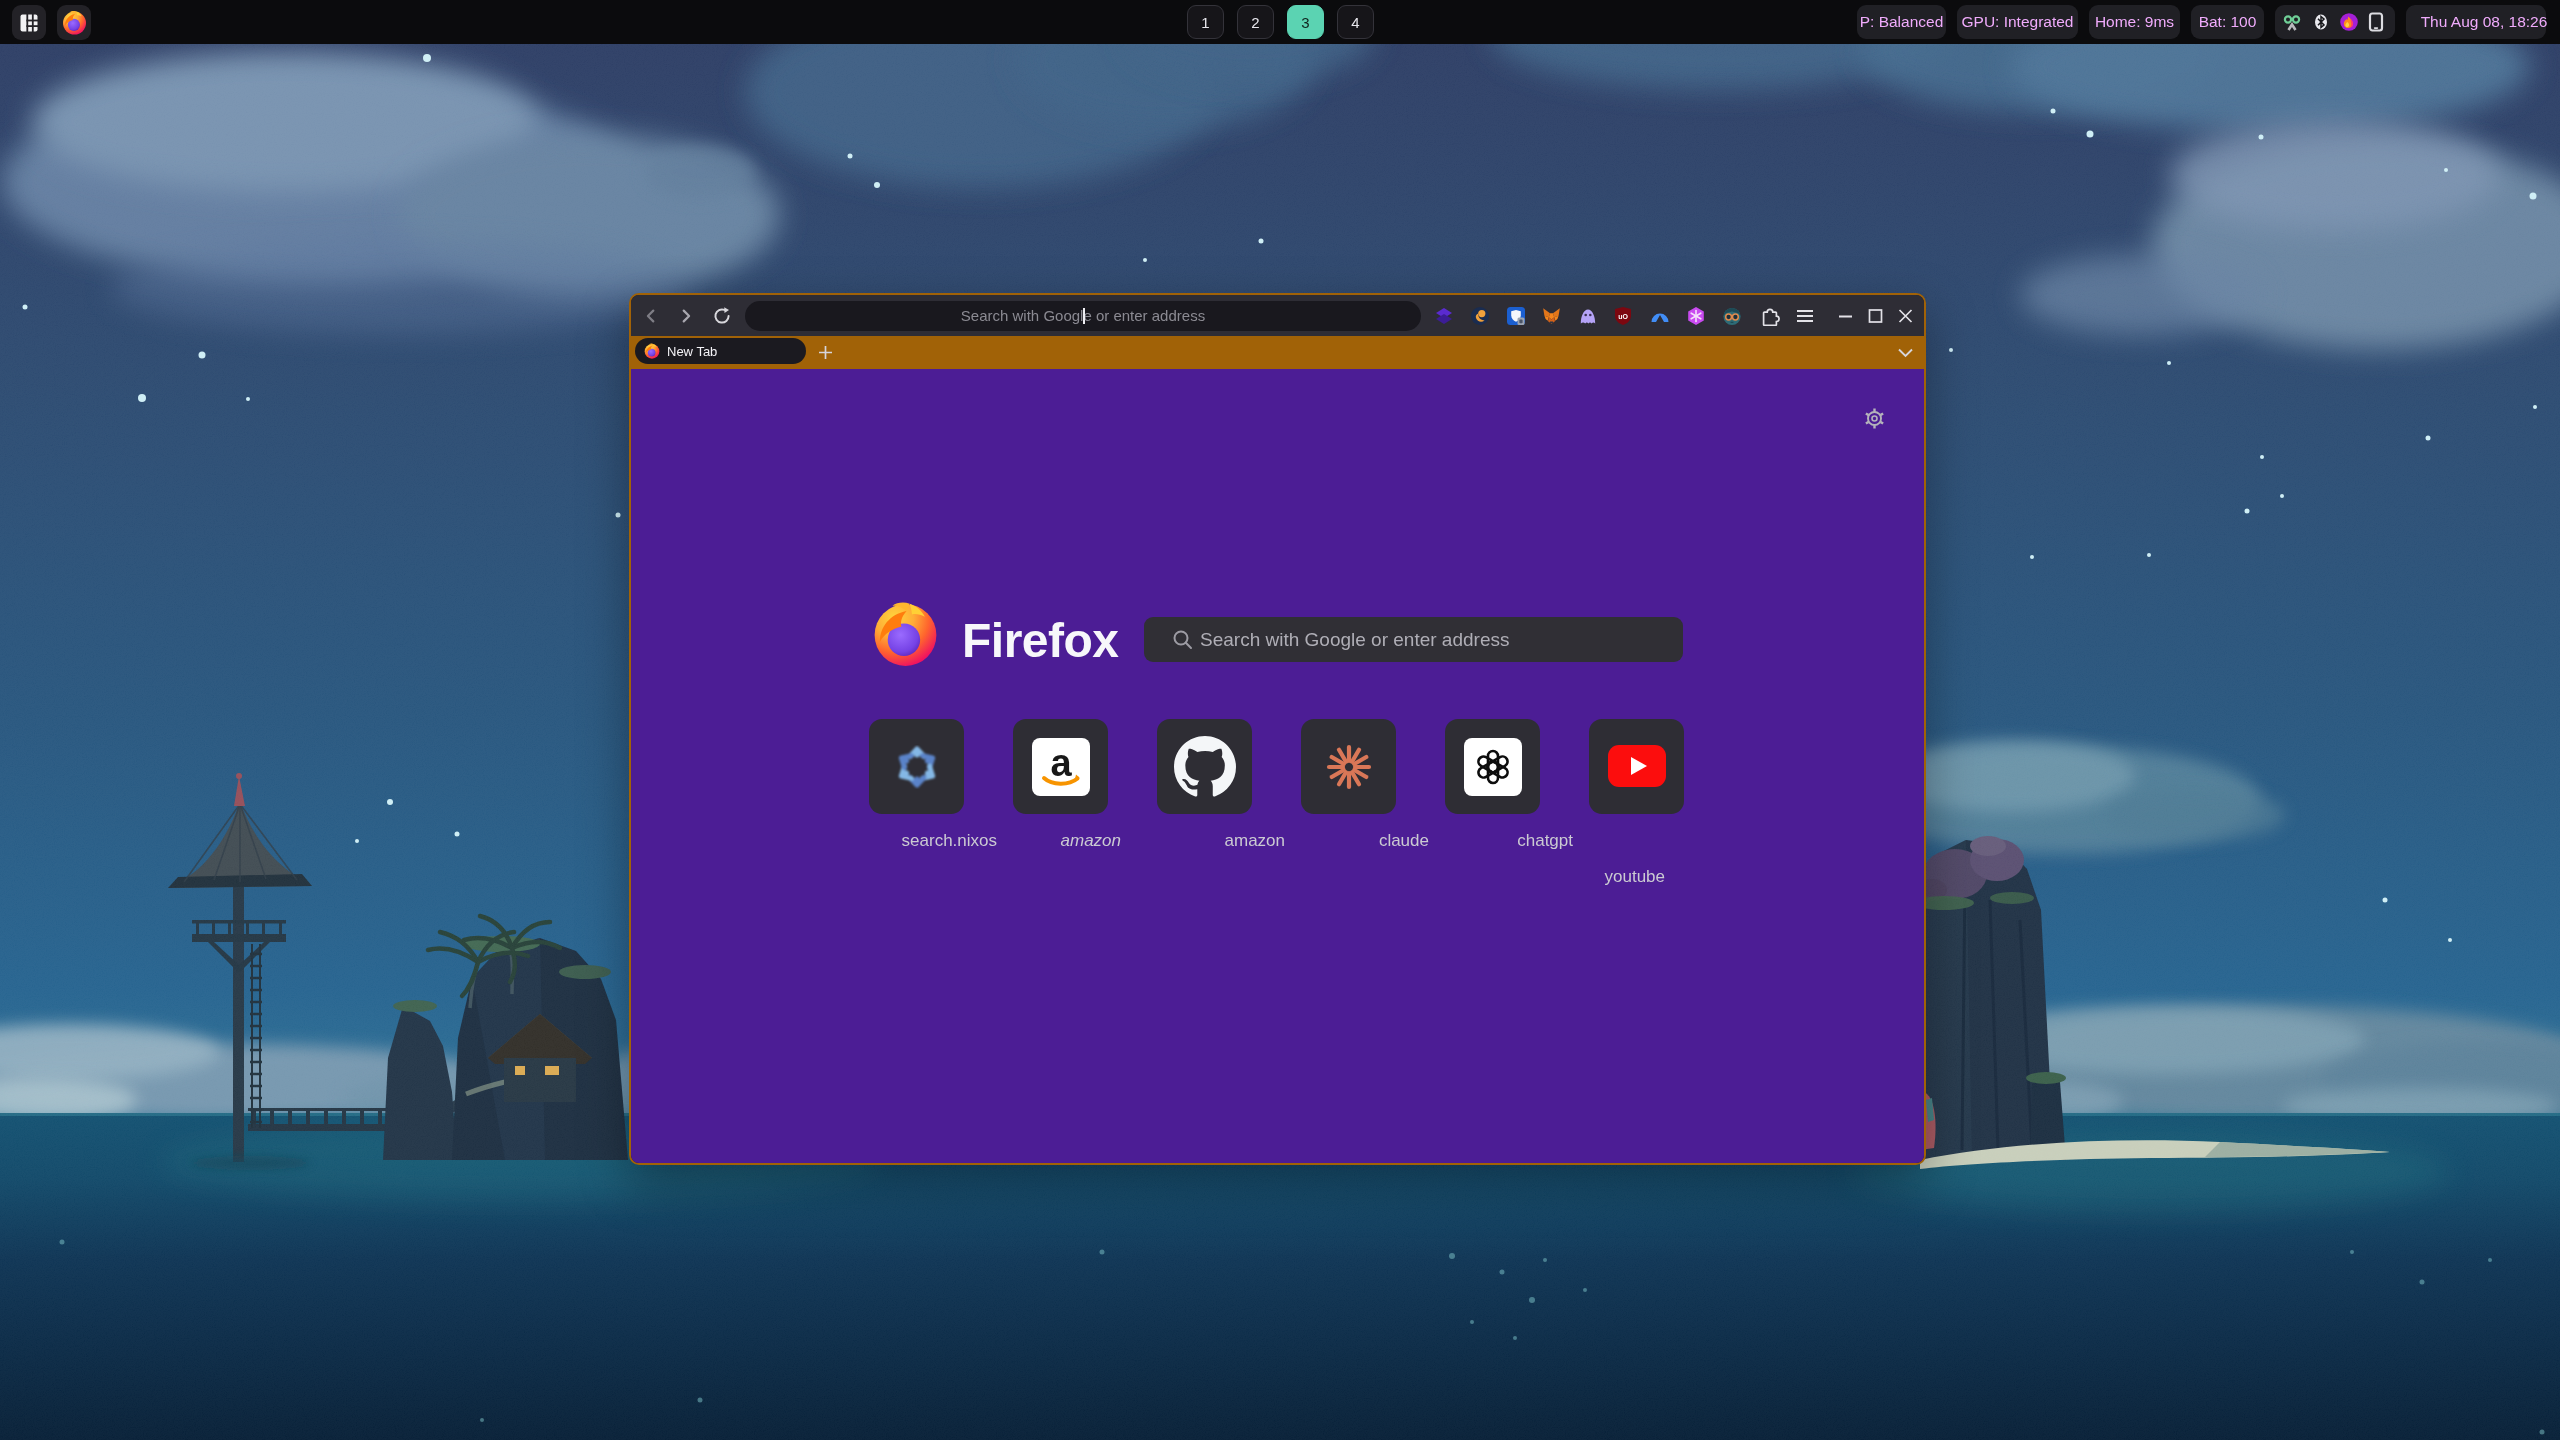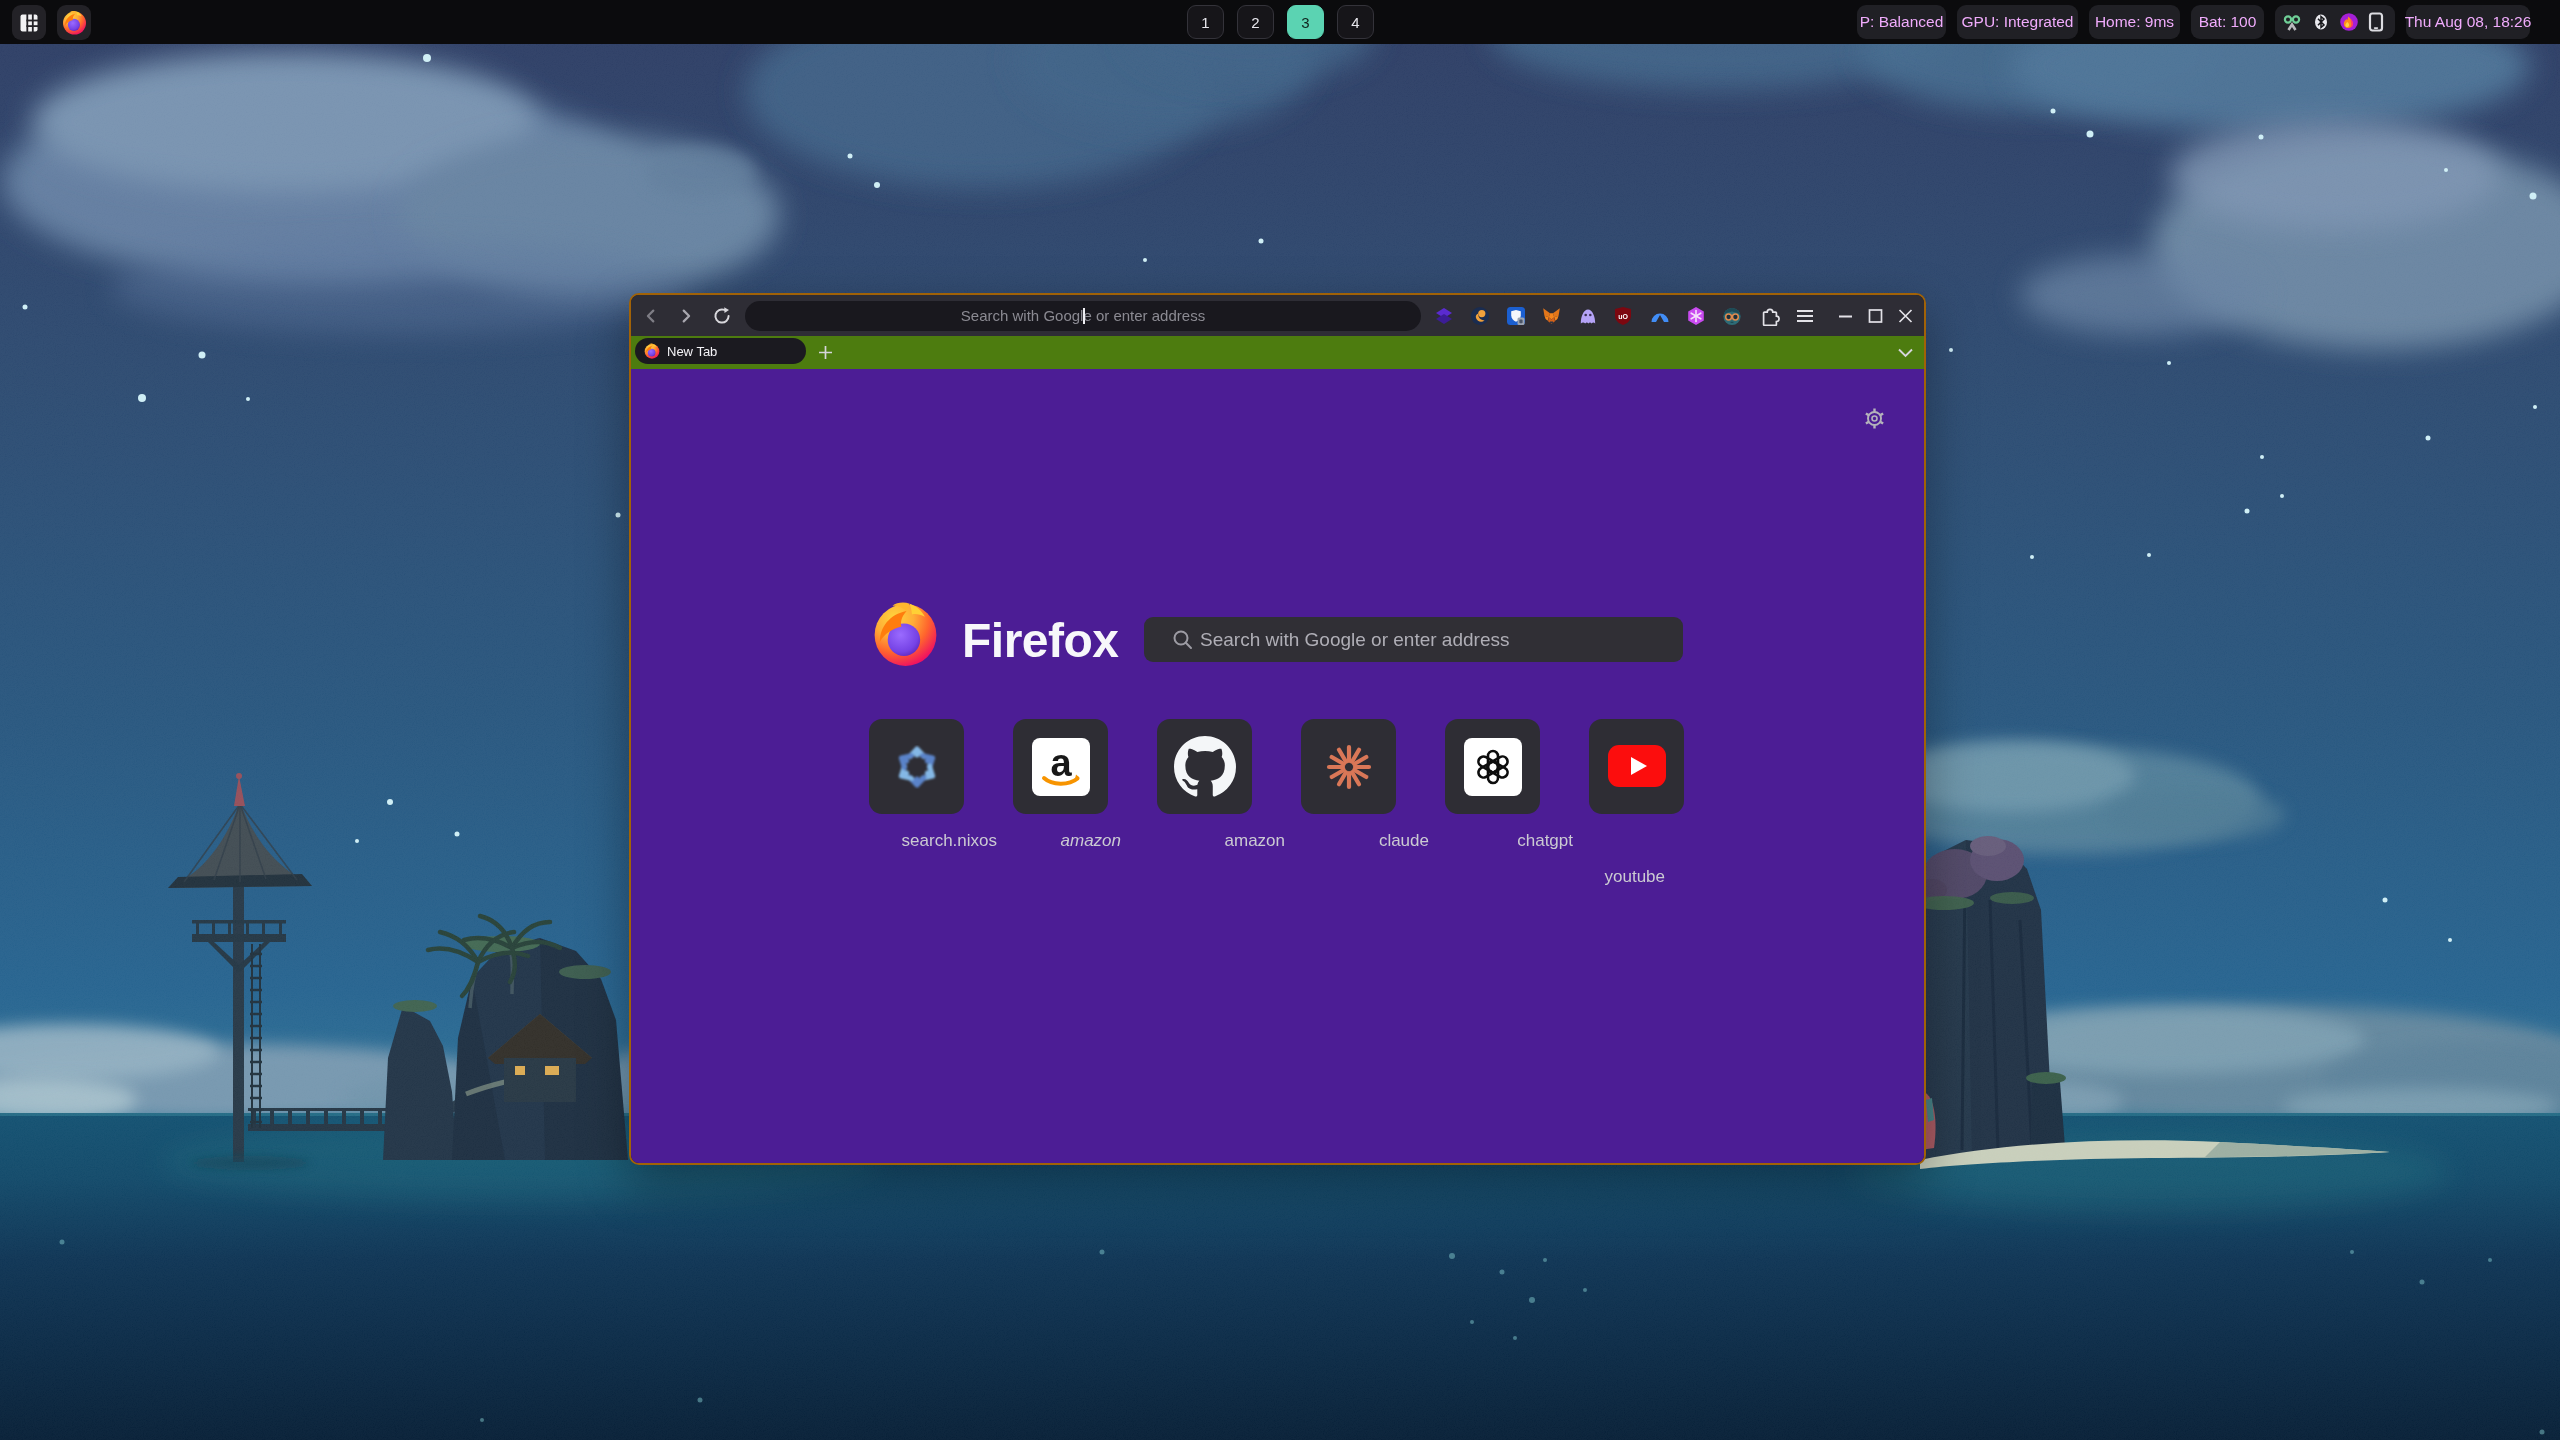--- a/index.html
+++ b/index.html
@@ -14,21 +14,21 @@
     border:1px solid #34333a;color:#e7e6ec;font-size:15px;display:flex;align-items:center;
     justify-content:center;box-sizing:border-box;}
   .ws.act{background:#5bd3b2;border-color:#5bd3b2;color:#10231d;}
   .pill{position:absolute;top:5px;height:34px;border-radius:9px;background:#202025;color:#f0abfc;
     font-size:15.5px;display:flex;align-items:center;justify-content:center;white-space:nowrap;}
   
   #win{position:absolute;left:629px;top:293px;width:1297px;height:872px;box-sizing:border-box;
     border:2px solid #a16207;border-radius:10px;background:#1f1e24;z-index:4;
     box-shadow:0 18px 50px rgba(0,0,10,.35);overflow:hidden;}
   #toolbar{position:absolute;left:0;top:0;width:100%;height:41px;background:#2e2d35;}
-  #tabstrip{position:absolute;left:0;top:41px;width:100%;height:33px;background:#4d7c0f;}
+  #tabstrip{position:absolute;left:0;top:41px;width:100%;height:33px;background:#a16207;}
   #content{position:absolute;left:0;top:74px;width:100%;height:794px;background:#4c1d95;}
   .tico{position:absolute;top:11px;}
   #urlbar{position:absolute;left:114px;top:6px;width:676px;height:30px;border-radius:15px;
     background:#19181e;}
   #urlbar .ph{position:absolute;left:0;top:0;width:100%;height:30px;line-height:30px;text-align:center;
     color:#8b8a92;font-size:15px;}
   #urlbar .caret{position:absolute;left:50%;top:7px;width:1.5px;height:16px;background:#f0f0f4;}
   #tab{position:absolute;left:4px;top:2px;width:171px;height:26px;border-radius:13px;background:#1b1a20;
     display:flex;align-items:center;color:#f4f3f7;font-size:13px;}
   
@@ -328,21 +328,21 @@
         <path d="M-1,-5.5 C1.5,-3.5 4,-1 3.6,2 C3.2,4.8 1,6 -1,6 C-3.6,6 -5.2,4.2 -5.2,1.8 C-5.2,-0.4 -3.8,-1.8 -2.4,-3 C-2,-1.6 -1.2,-1 -1,-5.5 Z" fill="#ff8a1f"></path>
         <path d="M1.5,-3.5 C3.4,-1.5 4.6,0.8 4,3 C3.4,5.2 1.6,6 0.2,6 C2.2,4.6 2.8,2.6 2,0.4 C1.6,-1 1.4,-2.2 1.5,-3.5 Z" fill="#ff3b6b"></path>
         <path d="M-1.6,0 C-0.6,1 0.4,2 0,3.6 C-0.3,4.9 -1.4,5.4 -2.2,5.2 C-3.4,4.9 -3.8,3.8 -3.6,2.8 C-3.3,1.4 -2.4,0.8 -1.6,0 Z" fill="#ffd23e"></path>
       </g>
       <g transform="translate(93,12)">
         <rect x="-6" y="-8.5" width="12" height="17" rx="2.4" fill="none" stroke="#dddde2" stroke-width="2.2"></rect>
         <rect x="-2.2" y="5.2" width="4.4" height="1.7" rx="0.8" fill="#dddde2"></rect>
       </g>
     </svg>
   </div>
-  <div class="pill" style="left:2406px;width:124px;">Thu Aug 08, 18:26</div>
+  <div class="pill" style="left:2406px;width:124px;padding-left:16px;">Thu Aug 08, 18:26</div>
 </div>
 
 <div id="win">
   <div id="toolbar">
     <svg class="tico" style="left:10px;" width="20" height="20" viewBox="0 0 20 20">
       <path d="M12.3,4.6 L6.9,10 L12.3,15.4" stroke="#7e7d85" stroke-width="2.2" fill="none" stroke-linecap="round" stroke-linejoin="round"></path>
     </svg>
     <svg class="tico" style="left:45px;" width="20" height="20" viewBox="0 0 20 20">
       <path d="M7.7,4.6 L13.1,10 L7.7,15.4" stroke="#a8a7af" stroke-width="2.2" fill="none" stroke-linecap="round" stroke-linejoin="round"></path>
     </svg>

